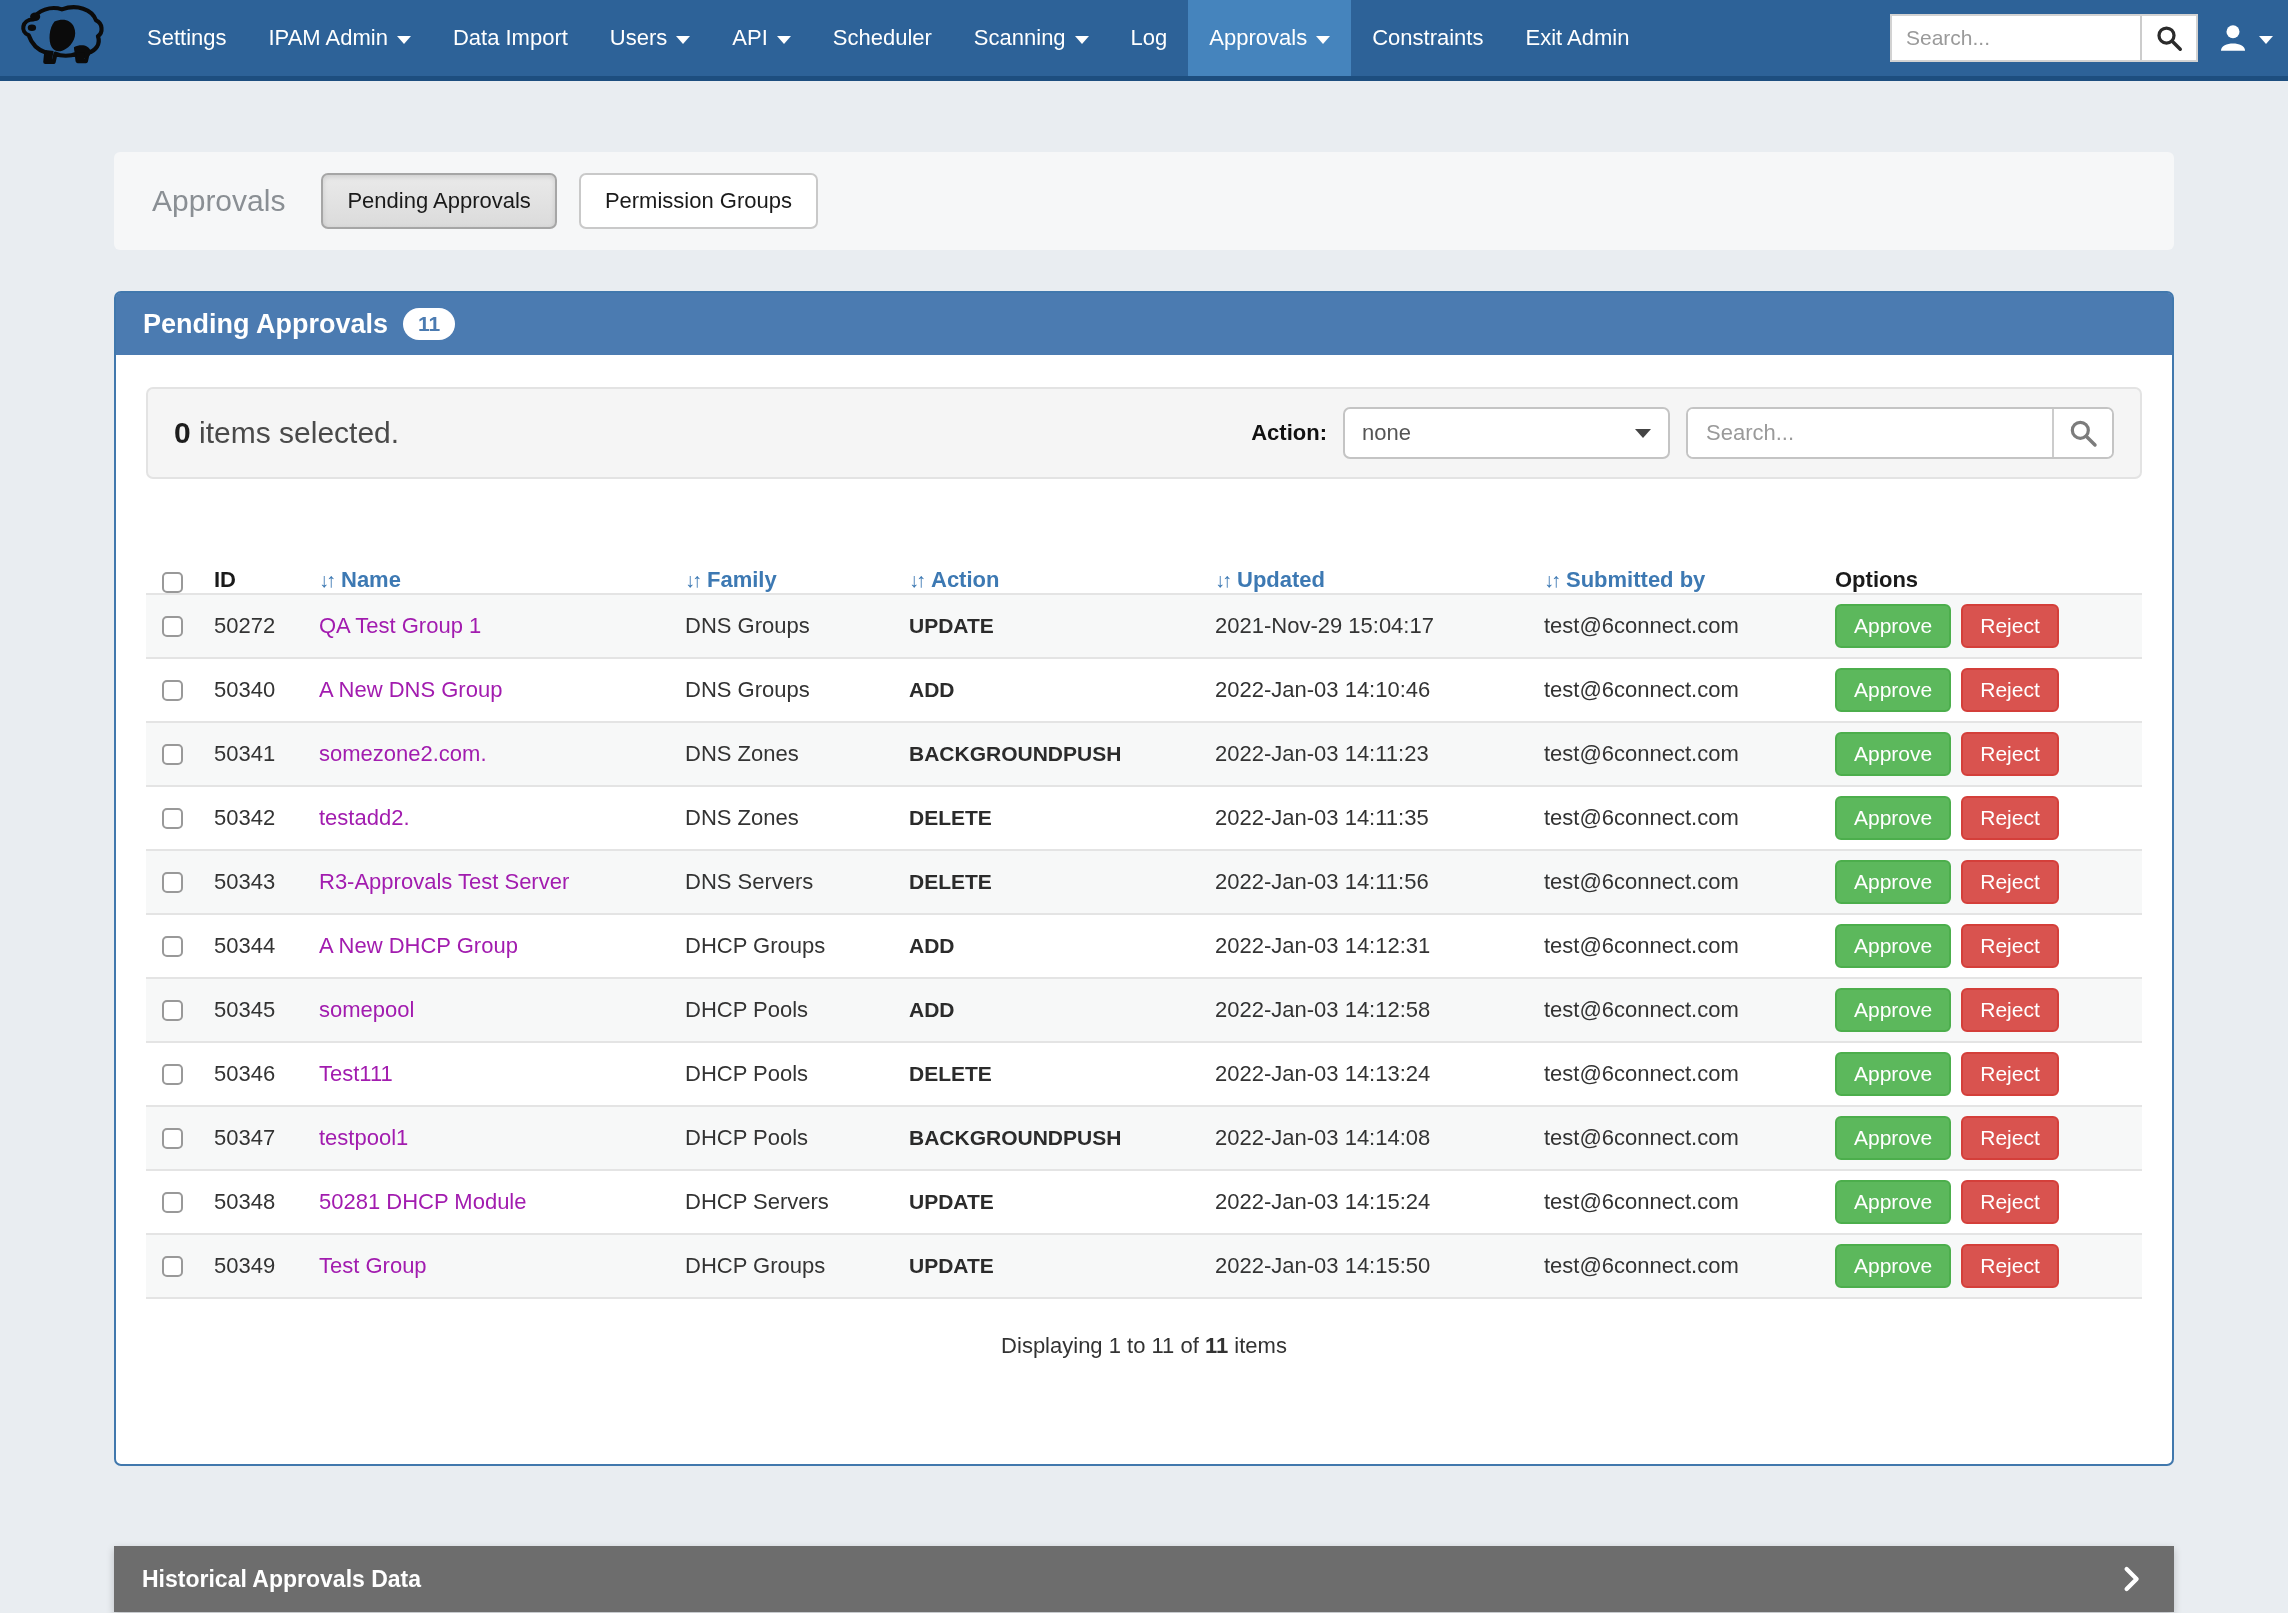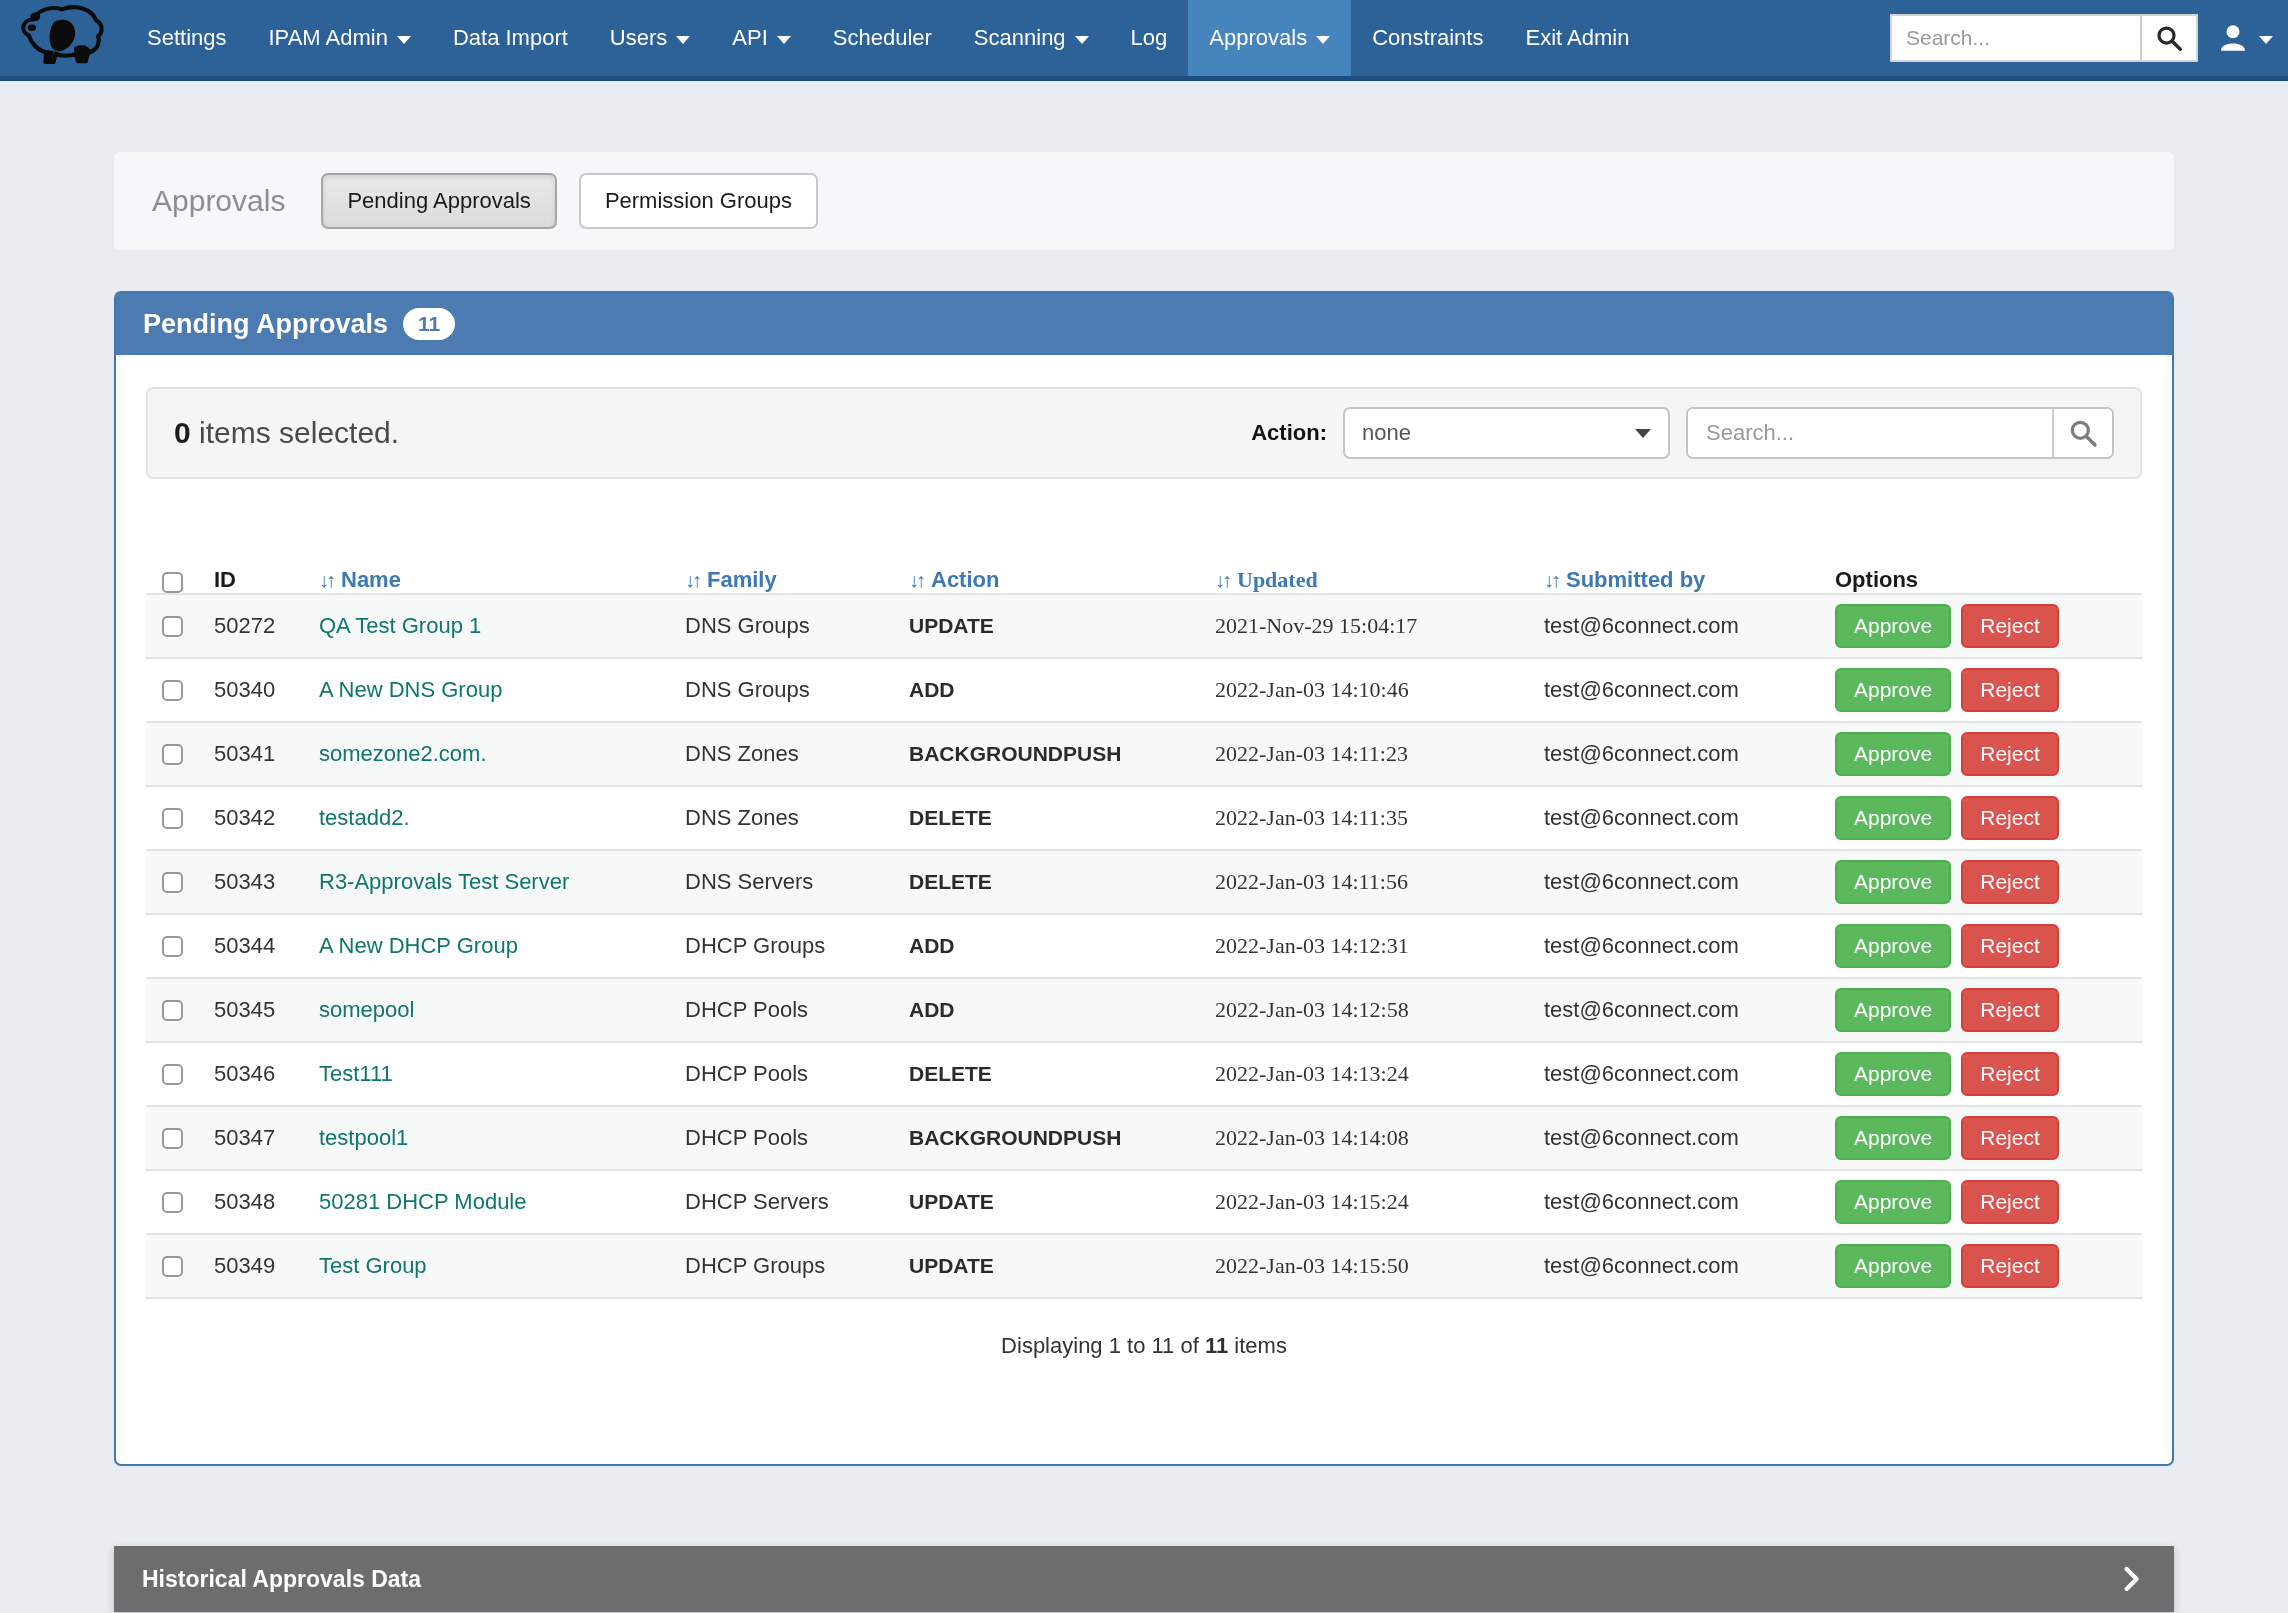--- a/index.html
+++ b/index.html
@@ -55,27 +55,27 @@
   .table{margin-top:56px;}
   .thead{display:flex; align-items:flex-end; height:58px; font-size:22px; font-weight:bold; color:#1a1a1a;}
   .th-sort{color:#3d79b3; cursor:pointer;}
   .sort-icon{font-size:20px; letter-spacing:-3px; margin-right:8px; font-weight:bold;}
   .cell{box-sizing:border-box; padding-right:10px; white-space:nowrap; overflow:hidden;}
   .c-check{width:68px; padding-left:16px;}
   .c-id{width:105px;}
   .c-name{width:366px;}
   .c-family{width:224px;}
   .c-action{width:306px;}
-  .c-updated{width:329px;font-family:Liberation Serif, serif;}
+  .c-updated{width:329px;}
   .c-sub{width:291px;}
   .c-opt{flex:1;}
   .tbody{border-bottom:2px solid #e4e4e4;}
   .tbody .row{display:flex; align-items:center; height:62px; border-top:2px solid #e4e4e4; font-size:22px; color:#333; background:#fff;}
   .tbody .row:nth-child(odd){background:#f7f8f8;}
-  .link{color:#0f766e; cursor:pointer;margin-top:20px;}
+  .link{color:#a21caf; cursor:pointer;margin-top:20px;}
   .action-text{font-weight:bold; font-size:21px; color:#2b2b2b;}
   .btn-approve,.btn-reject{font-family:inherit; font-size:21px; color:#fff; border-radius:6px; padding:8px 17px; cursor:pointer;}
   .btn-approve{background:#5cb85c; border:2px solid #4cae4c;}
   .btn-reject{background:#d9534f; border:2px solid #d43f3a; margin-left:10px;}
   input[type="checkbox"]{appearance:none; -webkit-appearance:none; width:21px; height:21px; border:2px solid #999; border-radius:5px; background:#fff; margin:0; cursor:pointer; display:block;}
 
   .table-footer{text-align:center; font-size:22px; color:#333; margin-top:34px; padding-bottom:105px;}
 
   
   .historical{margin-top:80px; height:66px; background:#6d6d6d; border-radius:0; display:flex; align-items:center; padding:1px 28px; box-sizing:border-box; color:#fff; font-size:23px; font-weight:bold; box-shadow:0 3px 8px rgba(0,0,0,0.2); cursor:pointer;}

